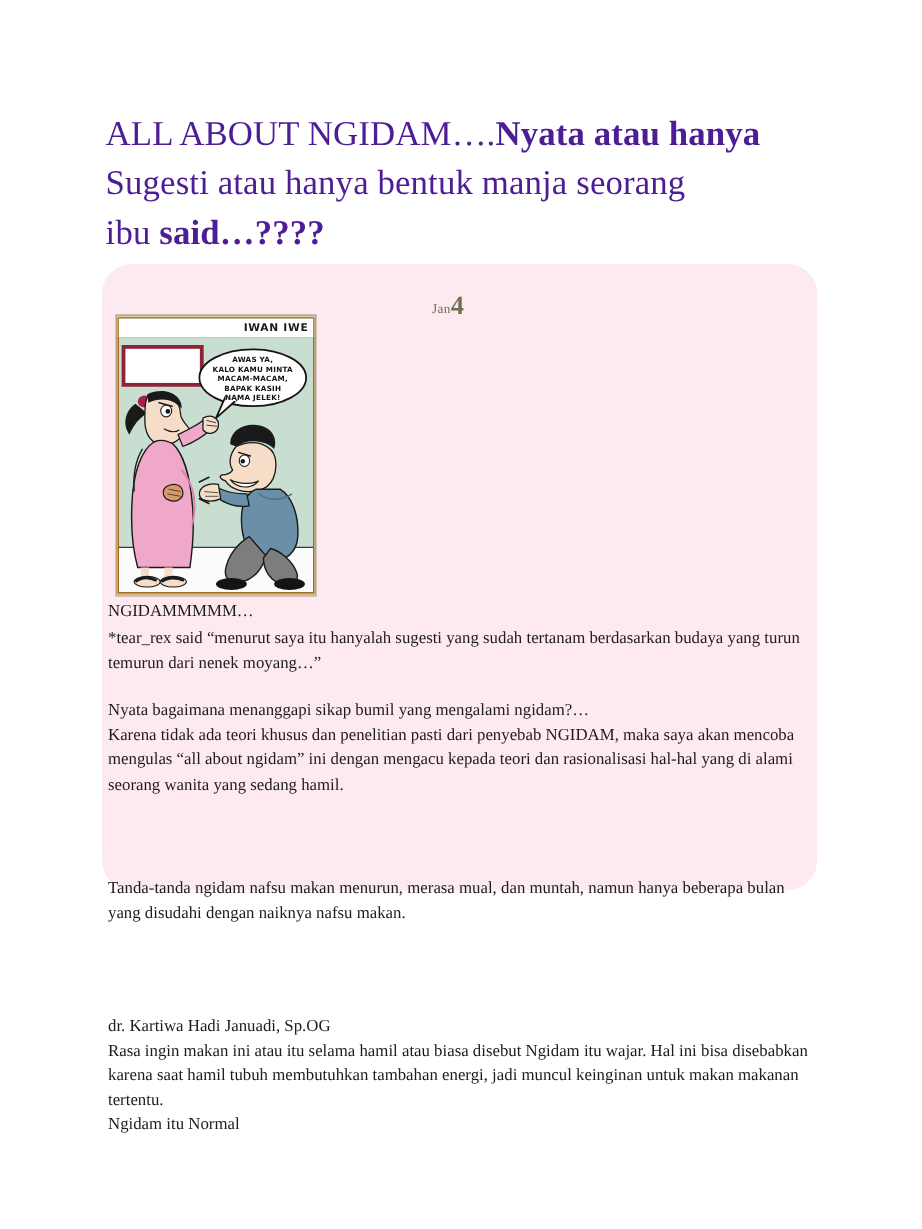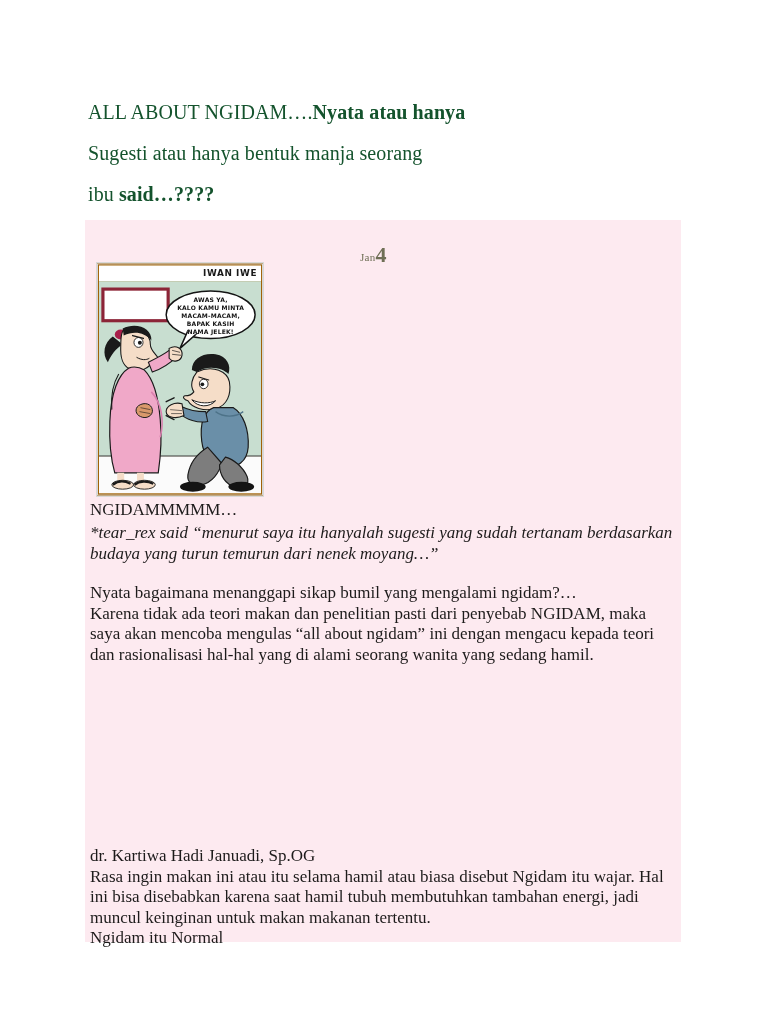--- a/index.html
+++ b/index.html
@@ -15,36 +15,37 @@
     overflow: hidden;
   }
 
   
   #doc-title {
     position: absolute;
     left: 88px;
     top: 92px;
     width: 600px;
     font-family: "Liberation Serif", "DejaVu Serif", serif;
-    font-size: 20px;
+    font-size: 29px;
     line-height: 41px;
-    color: #14532d;
+    color: #4c1d95;
     letter-spacing: 0.1px;
   }
   #doc-title .t-light { font-weight: 400; }
   #doc-title .t-bold  { font-weight: 700; }
 
   
   #article-panel {
     position: absolute;
     left: 85px;
     top: 220px;
     width: 596px;
-    height: 722px;
+    height: 522px;
     background: #fdeaf0;
+    border-radius: 25px;
   }
 
   
   #date-stamp {
     position: absolute;
     left: 275px;
     top: 22px;
     color: #6f6f56;
     white-space: nowrap;
   }
@@ -72,21 +73,21 @@
   }
   #comic-svg { display: block; width: 100%; height: 100%; }
 
   
   .body-block {
     position: absolute;
     left: 5px;
     width: 588px;
     color: #1d1b1b;
     font-family: "Liberation Serif", "DejaVu Serif", serif;
-    font-size: 17px;
+    font-size: 14px;
     line-height: 20.5px;
     text-align: left;
   }
   .body-block p { margin: 0; }
   .body-block p + p { margin-top: 0px; }
 </style>
 </head>
 <body>
 
 <div id="doc-title">
@@ -207,30 +208,33 @@
         </g>
       </g>
       <rect x="0.5" y="0.5" width="167" height="234" fill="none" stroke="#d8d8d8" stroke-width="1"></rect>
     </svg>
   </div>
 
   <div class="body-block" style="top: 280px;">
     <p>NGIDAMMMMM…</p>
   </div>
 
-  <div class="body-block" style="top: 303px; font-style: italic;">
+  <div class="body-block" style="top: 303px;">
     <p>*tear_rex said “menurut saya itu hanyalah sugesti yang sudah tertanam berdasarkan budaya yang turun temurun dari nenek moyang…”</p>
   </div>
 
   <div class="body-block" style="top: 363px;">
     <p>Nyata bagaimana menanggapi sikap bumil yang mengalami ngidam?…</p>
-    <p>Karena tidak ada teori makan dan penelitian pasti dari penyebab NGIDAM, maka saya akan mencoba mengulas “all about ngidam” ini dengan mengacu kepada teori dan rasionalisasi hal-hal yang di alami seorang wanita yang sedang hamil.</p>
-  </div>
-
-
+    <p>Karena tidak ada teori khusus dan penelitian pasti dari penyebab NGIDAM, maka saya akan mencoba mengulas “all about ngidam” ini dengan mengacu kepada teori dan rasionalisasi hal-hal yang di alami seorang wanita yang sedang hamil.</p>
+  </div>
+
+
+  <div class="body-block" style="top: 511px;">
+    <p>Tanda-tanda ngidam nafsu makan menurun, merasa mual, dan muntah, namun hanya beberapa bulan yang disudahi dengan naiknya nafsu makan.</p>
+  </div>
 
 
   <div class="body-block" style="top: 626px;">
     <p>dr. Kartiwa Hadi Januadi, Sp.OG</p>
     <p>Rasa ingin makan ini atau itu selama hamil atau biasa disebut Ngidam itu wajar. Hal ini bisa disebabkan karena saat hamil tubuh membutuhkan tambahan energi, jadi muncul keinginan untuk makan makanan tertentu.</p>
     <p>Ngidam itu Normal</p>
   </div>
 
 </div>
 

